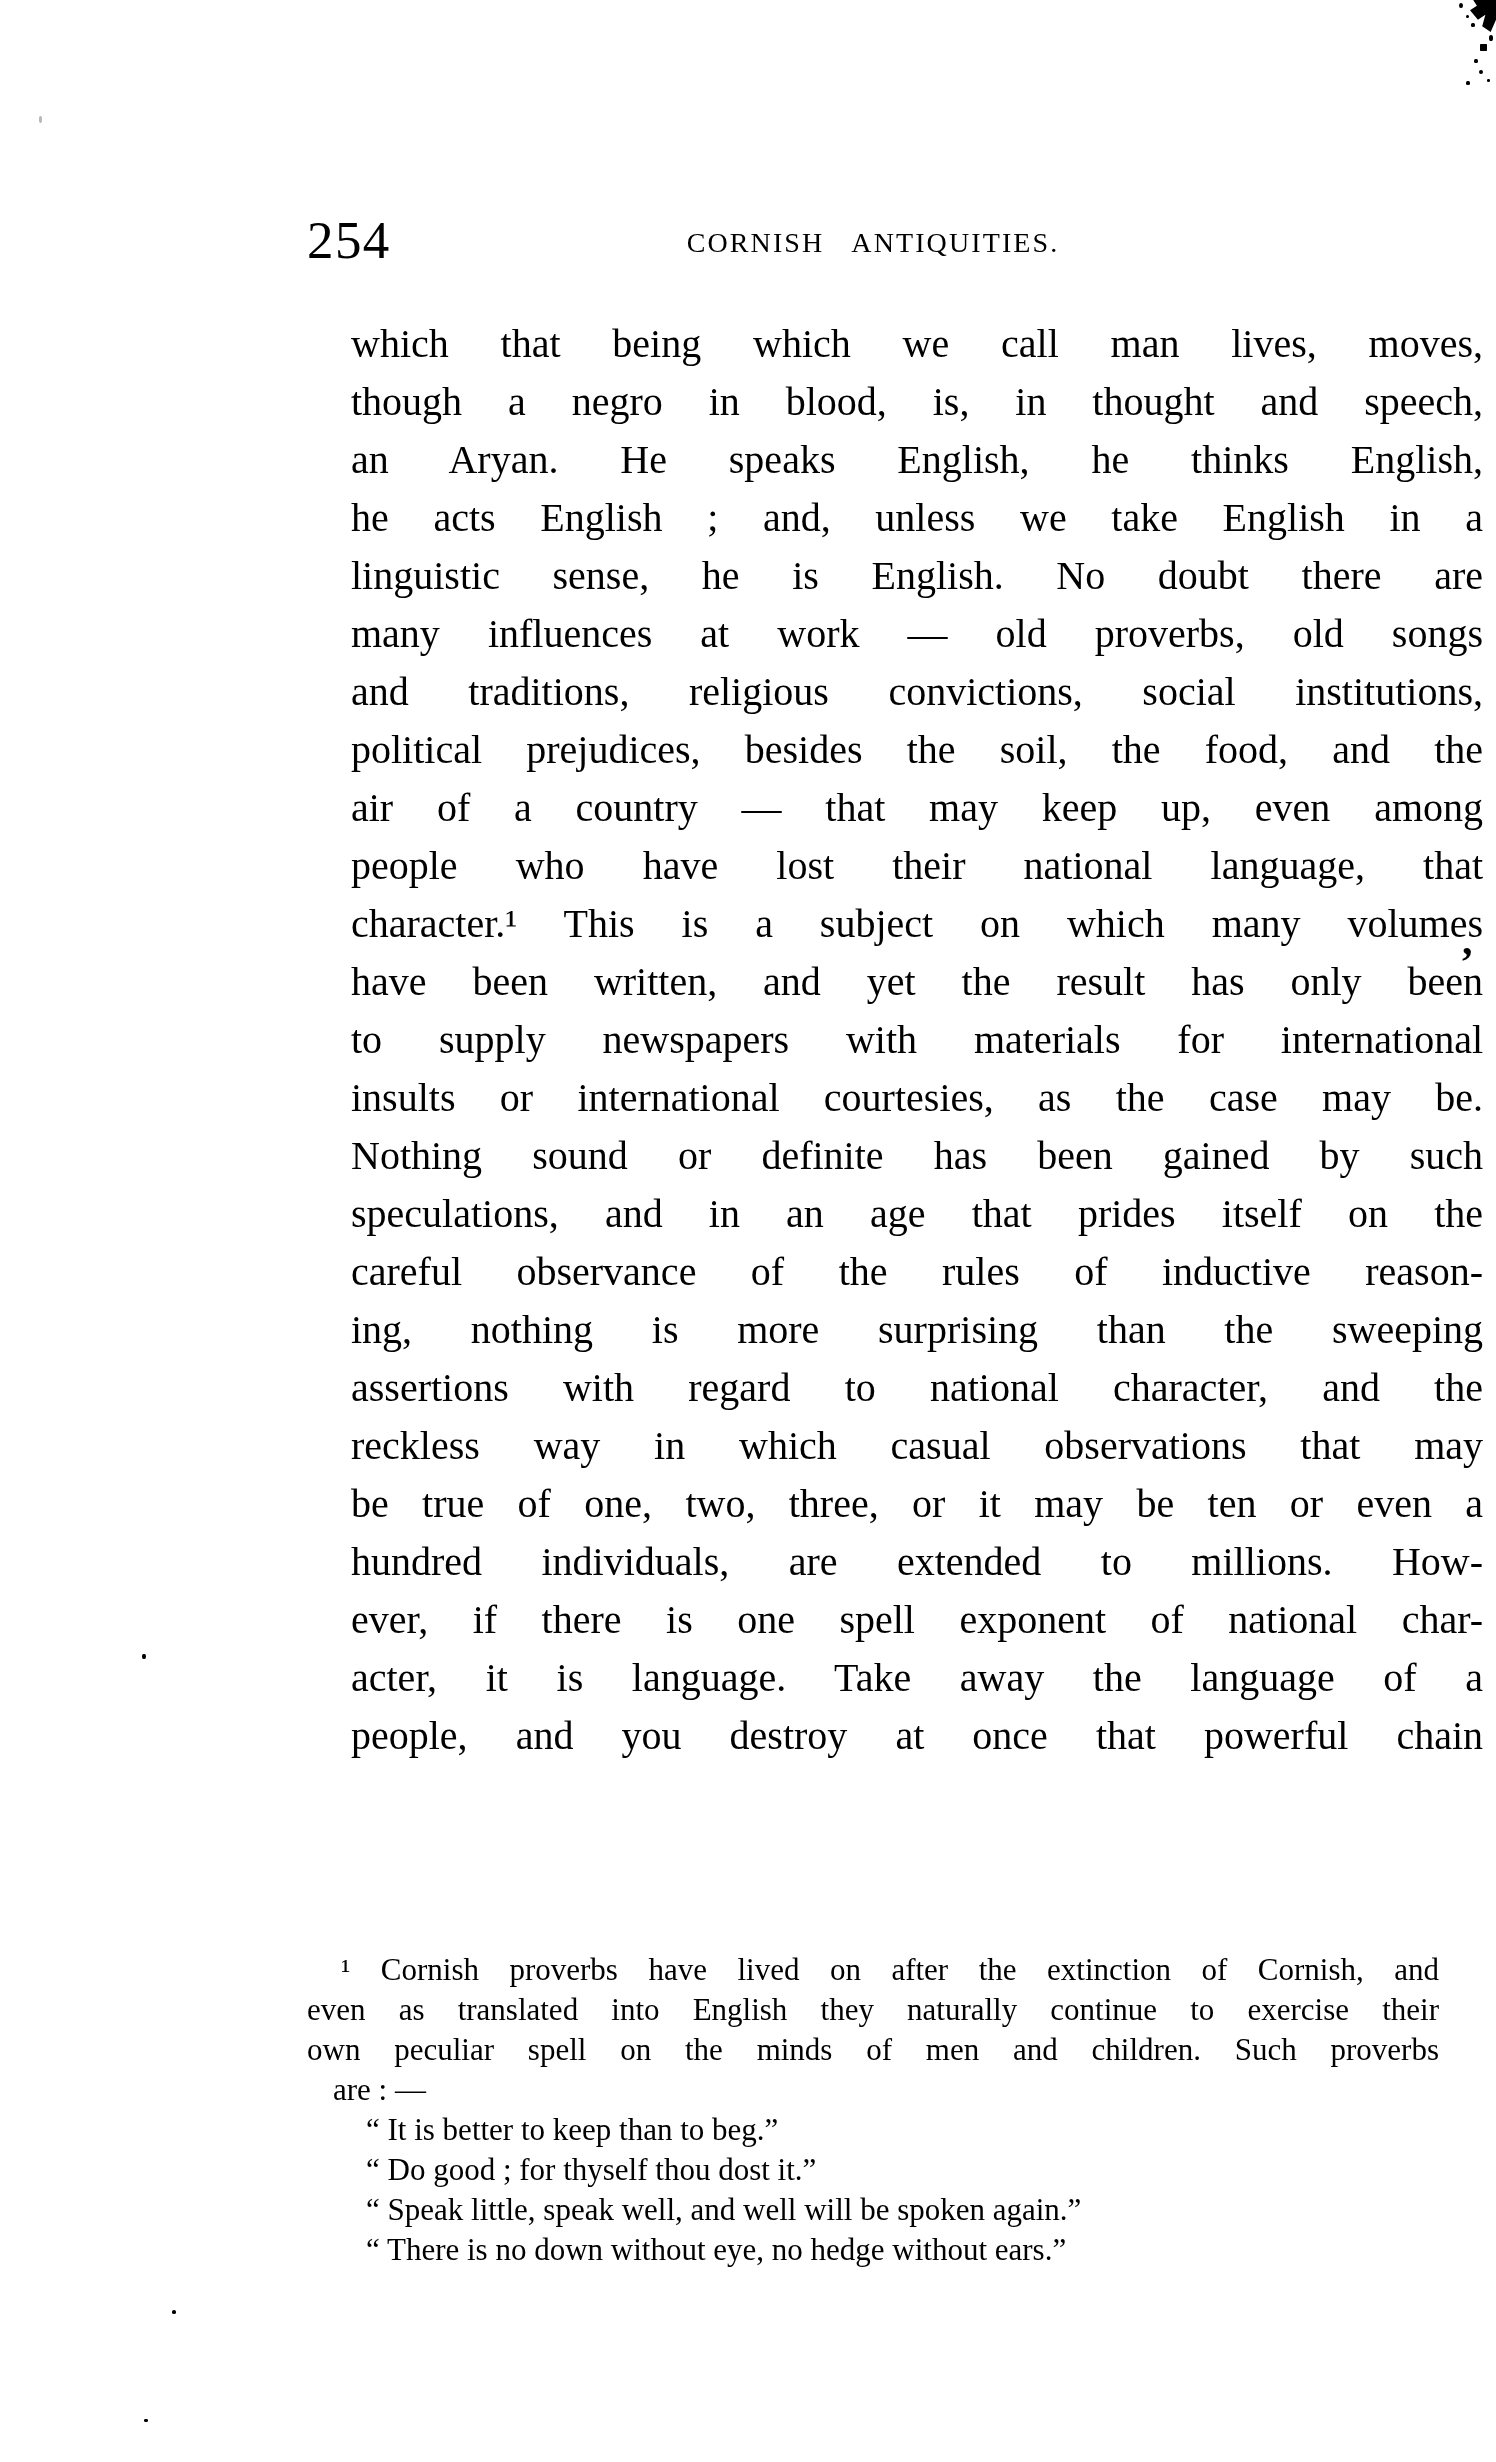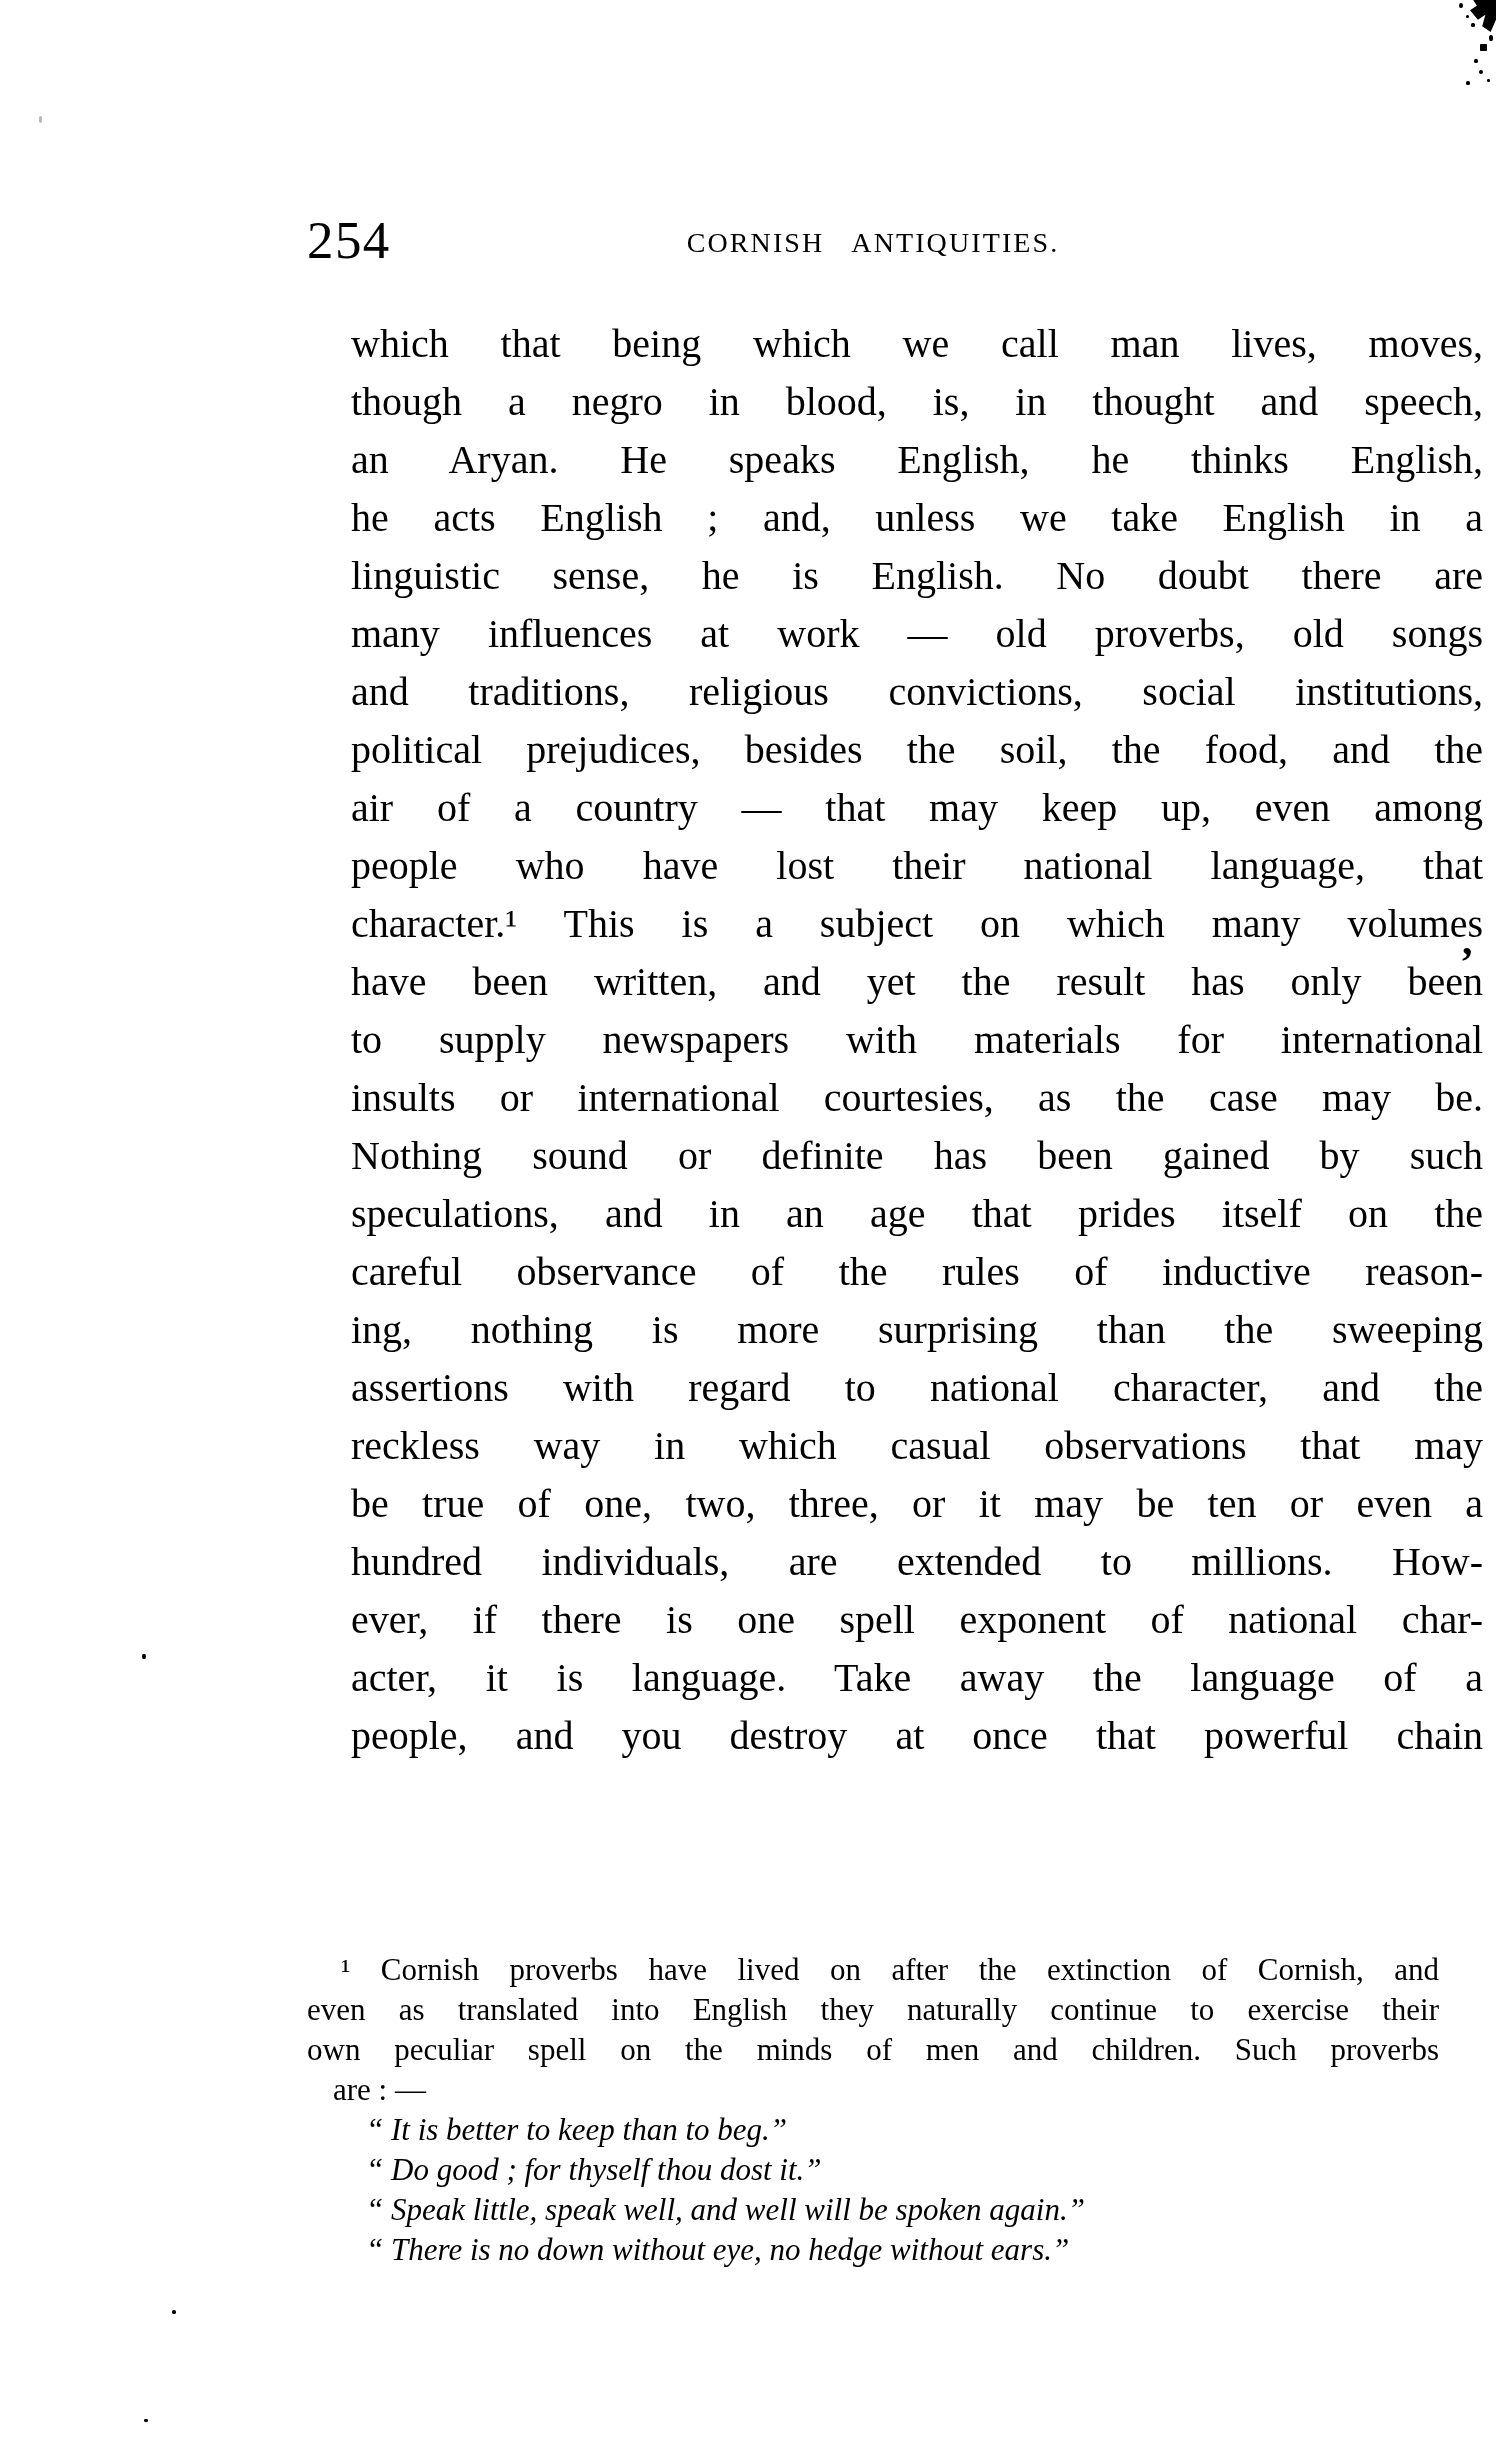--- a/index.html
+++ b/index.html
@@ -72,21 +72,20 @@
   }
   .fn-para-line {
     text-align: justify;
     text-align-last: justify;
   }
   .fn-para-line:first-child { text-indent: 34px; }
   .fn-para-line:last-child  { text-align-last: left; margin-left: 26px; }
   .proverb-line {
     text-align: left;
     padding-left: 59px;
-    font-style: italic;
   }
 
   
   .stray-comma {
     position: absolute;
     left: 1462px;
     top: 919px;
     font-size: 42px;
     line-height: 1;
     font-weight: bold;

